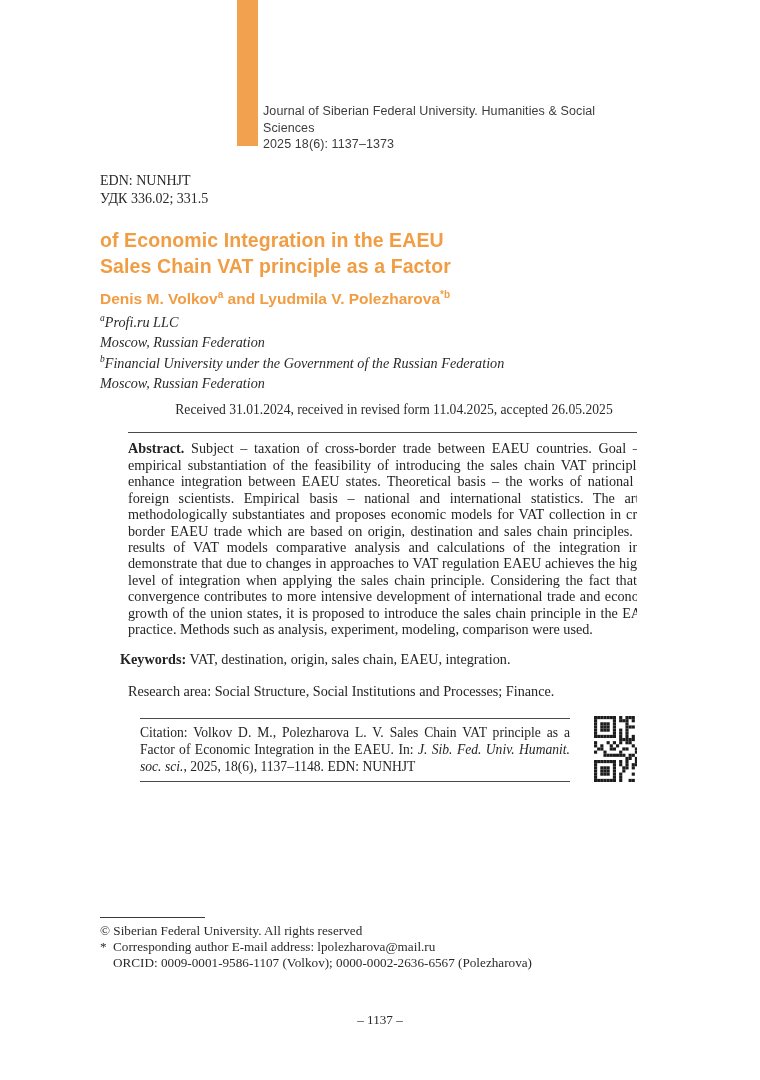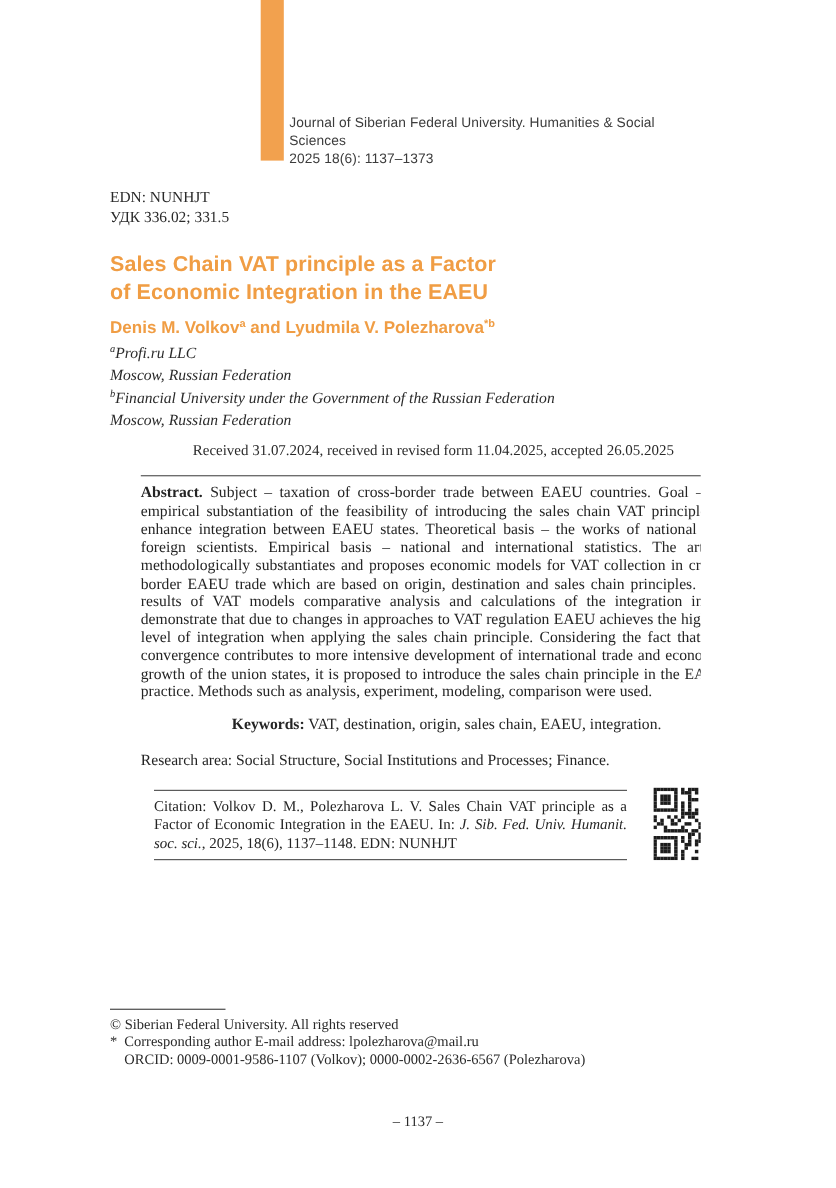--- a/index.html
+++ b/index.html
@@ -41,21 +41,21 @@
   .authors sup{font-size:10px;}
   .affiliations{margin-top:2px;font-style:italic;font-size:14.2px;line-height:16.6px;color:#2a2a2a;}
   .affiliations sup{font-size:9.5px;}
   .received{margin-top:11px;margin-left:28px;width:532px;text-align:center;font-size:13.6px;color:#2a2a2a;}
   .abstract{
     margin-top:14px;margin-left:28px;width:532px;
     border-top:1.3px solid #4a4a4a;padding-top:7px;
     font-size:14.2px;line-height:16.4px;text-align:justify;color:#242424;
   }
   .abstract b,.keywords b{font-weight:700;}
-  .keywords{margin-left:40px;margin-top:14px;width:532px;font-size:14.2px;line-height:16.4px;color:#242424;text-align:center;}
+  .keywords{margin-left:20px;margin-top:14px;width:532px;font-size:14.2px;line-height:16.4px;color:#242424;}
   .research-area{margin-left:28px;margin-top:15px;width:532px;font-size:14.2px;line-height:16.4px;color:#242424;}
   
   .citation-row{margin-left:40px;margin-top:17px;display:flex;align-items:flex-end;}
   .citation-text{
     width:442px;
     border-top:1.3px solid #4a4a4a;border-bottom:1.3px solid #4a4a4a;
     padding:5px 0 6px;
     font-size:13.6px;line-height:17.2px;text-align:justify;color:#242424;
   }
   .citation-text .jrnl{font-style:italic;}
@@ -86,34 +86,34 @@
   </div>
 
   <div class="content">
 
     <div class="edn-block">
       <div>EDN: NUNHJT</div>
       <div>УДК 336.02; 331.5</div>
     </div>
 
     <div class="article-title">
+      <div>of Economic Integration in the EAEU</div>
       <div>Sales Chain VAT principle as a Factor</div>
-      <div>of Economic Integration in the EAEU</div>
     </div>
 
     <div class="authors"><span>Denis M. Volkov</span><sup>a</sup><span> and </span><span>Lyudmila V. Polezharova</span><sup>*b</sup></div>
 
     <div class="affiliations">
       <div><sup>a</sup><span>Profi.ru LLC</span></div>
       <div><sup></sup><span>Moscow, Russian Federation</span></div>
       <div><sup>b</sup><span>Financial University under the Government of the Russian Federation</span></div>
       <div><sup></sup><span>Moscow, Russian Federation</span></div>
     </div>
 
-    <div class="received">Received 31.07.2024, received in revised form 11.04.2025, accepted 26.05.2025</div>
+    <div class="received">Received 31.01.2024, received in revised form 11.04.2025, accepted 26.05.2025</div>
 
     <div class="abstract"><b>Abstract.</b><span> Subject – taxation of cross-border trade between EAEU countries. Goal – an empirical substantiation of the feasibility of introducing the sales chain VAT principle to enhance integration between EAEU states. Theoretical basis – the works of national and foreign scientists. Empirical basis – national and international statistics. The article methodologically substantiates and proposes economic models for VAT collection in cross-border EAEU trade which are based on origin, destination and sales chain principles. The results of VAT models comparative analysis and calculations of the integration index demonstrate that due to changes in approaches to VAT regulation EAEU achieves the highest level of integration when applying the sales chain principle. Considering the fact that tax convergence contributes to more intensive development of international trade and economic growth of the union states, it is proposed to introduce the sales chain principle in the EAEU practice. Methods such as analysis, experiment, modeling, comparison were used.</span></div>
 
     <div class="keywords"><b>Keywords:</b><span> VAT, destination, origin, sales chain, EAEU, integration.</span></div>
 
     <div class="research-area">Research area: Social Structure, Social Institutions and Processes; Finance.</div>
 
     <div class="citation-row">
       <div class="citation-text"><span>Citation: Volkov D. M., Polezharova L. V. Sales Chain VAT principle as a Factor of Economic Integration in the EAEU. In: </span><span class="jrnl">J. Sib. Fed. Univ. Humanit. soc. sci.</span><span>, 2025, 18(6), 1137–1148. EDN: NUNHJT</span></div>
       <div class="qr-box"><svg width="66" height="66" viewBox="0 0 63 63" xmlns="http://www.w3.org/2000/svg">

